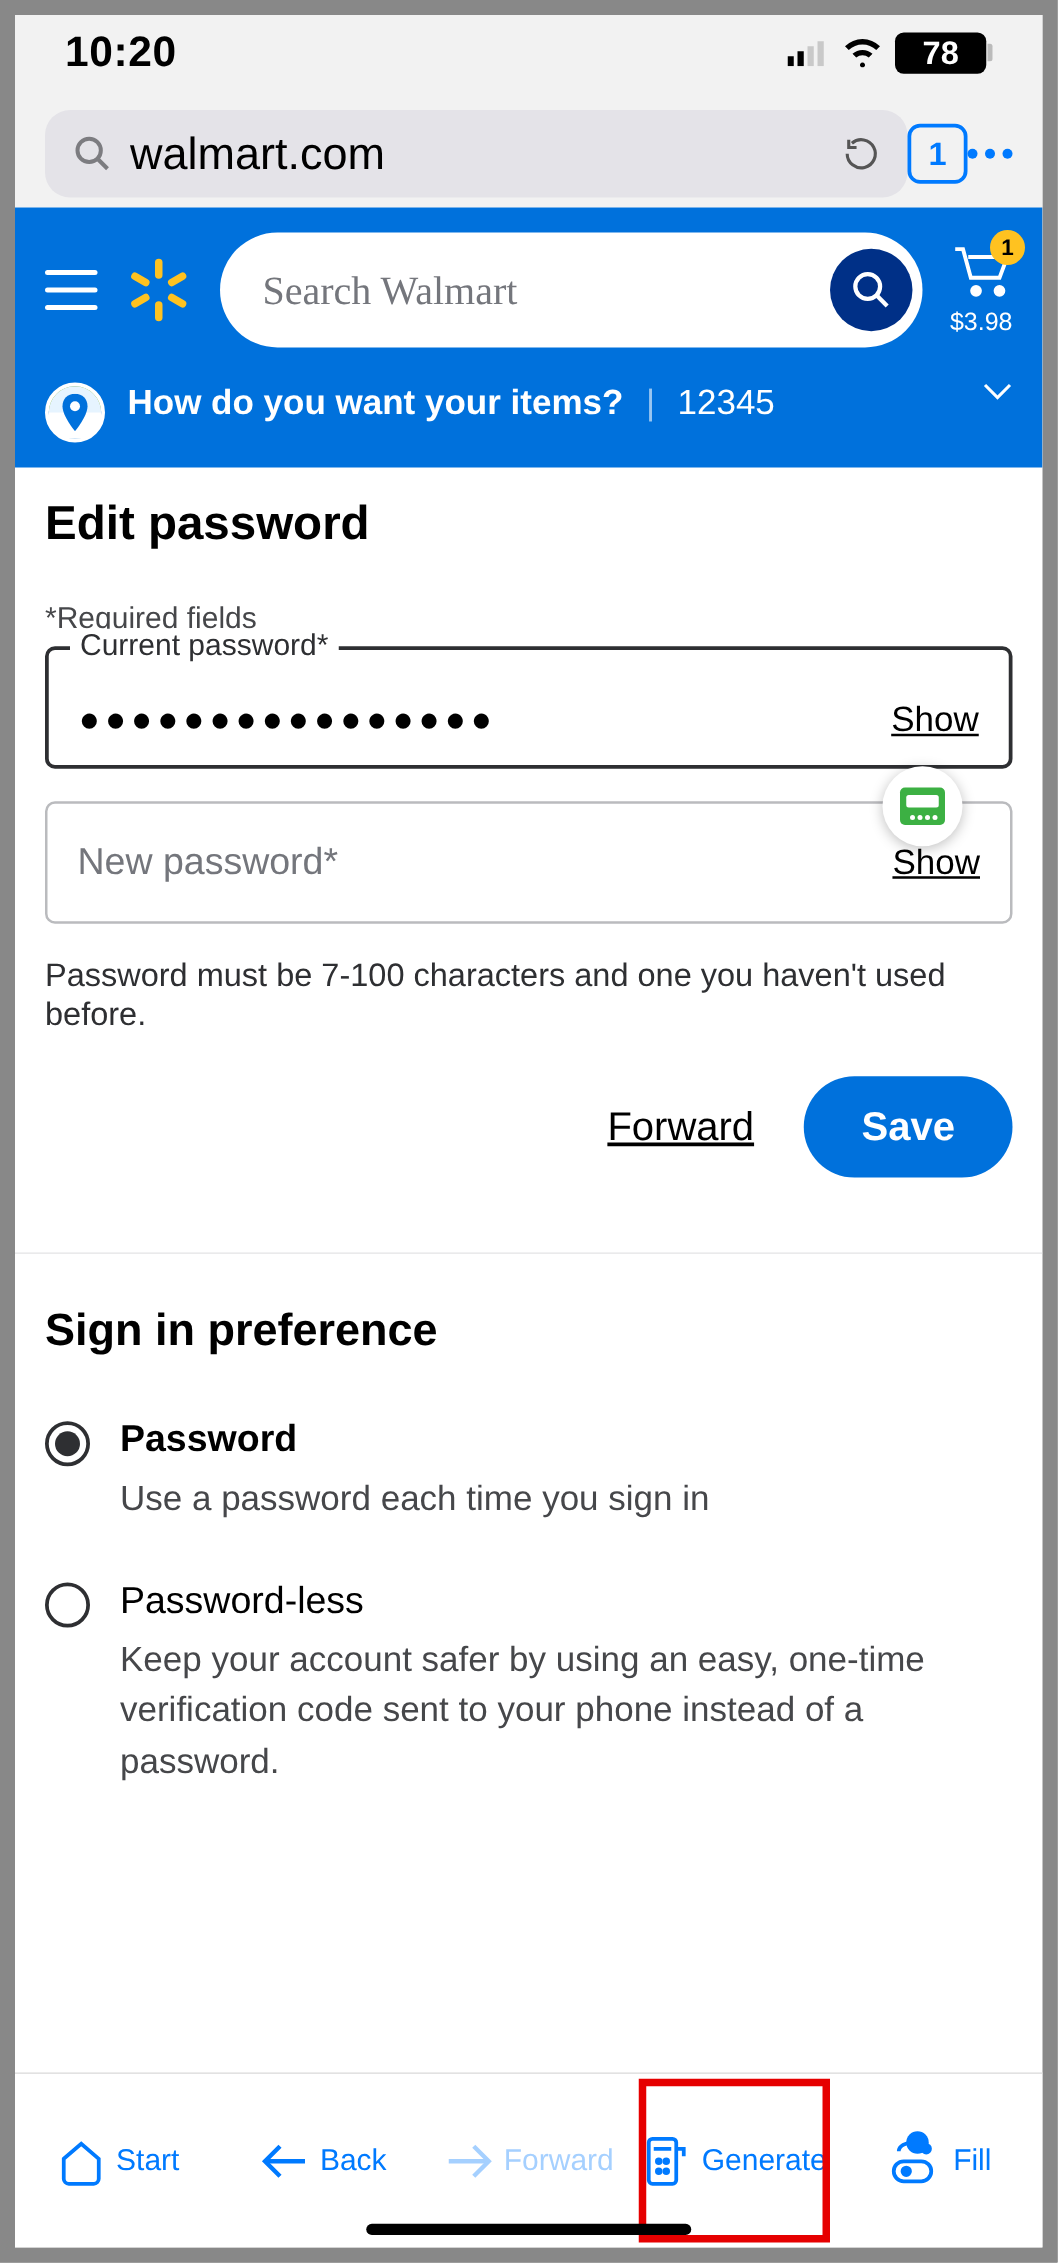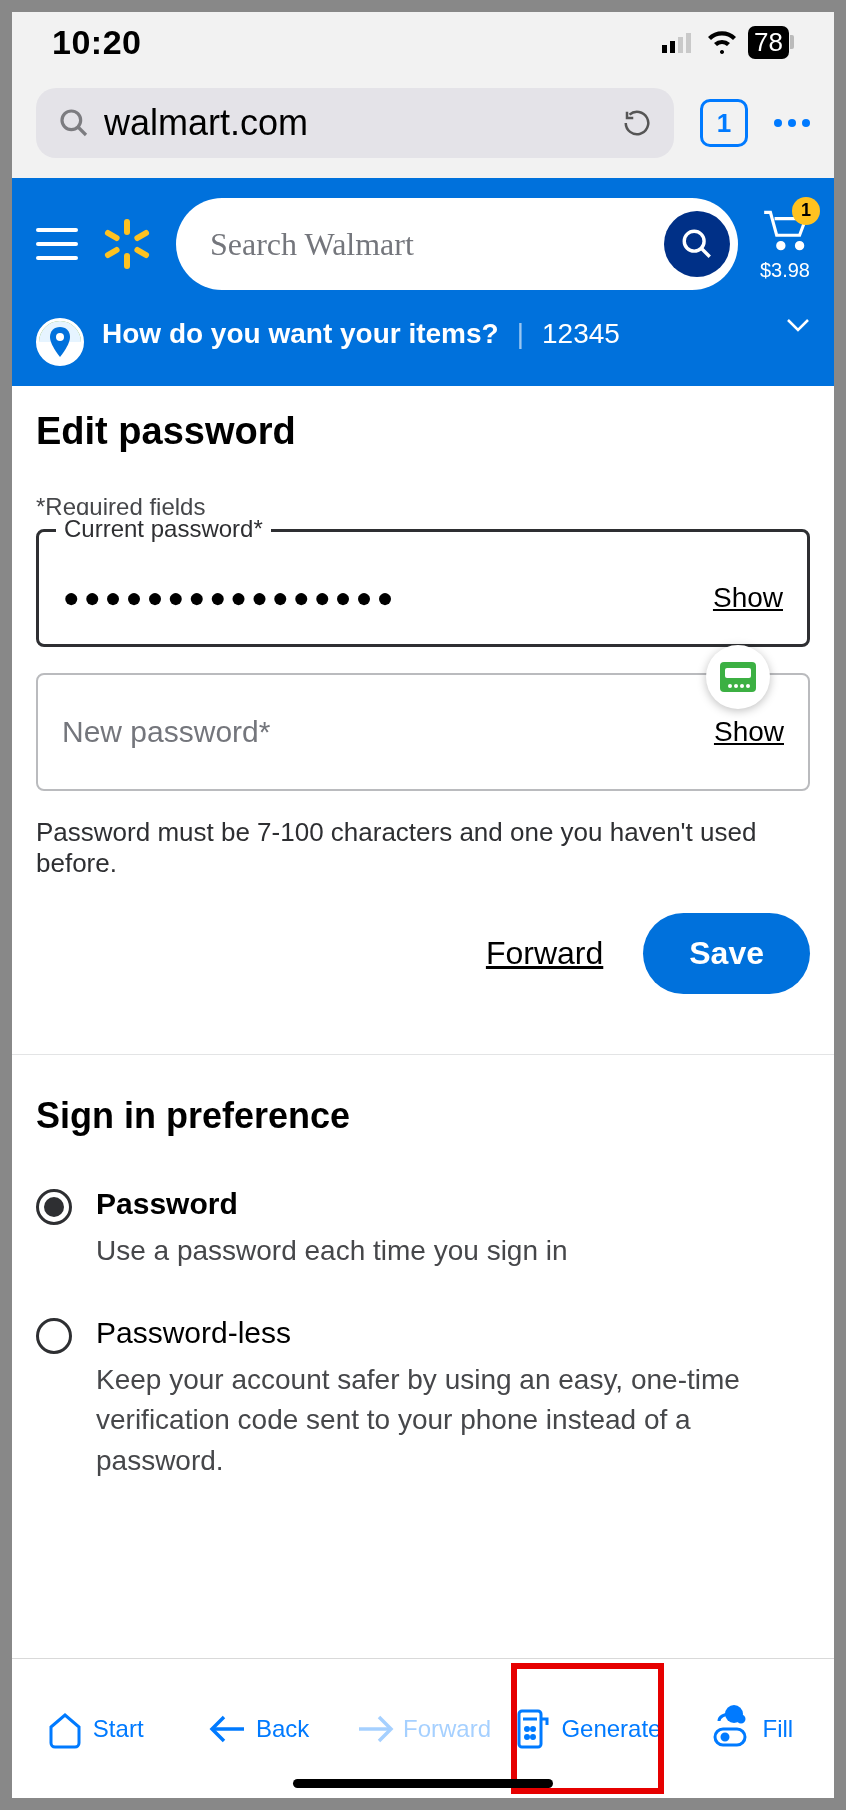--- a/index.html
+++ b/index.html
@@ -5,25 +5,25 @@
   * { box-sizing: border-box; margin: 0; padding: 0; }
   html, body { width: 846px; height: 1810px; font-family: -apple-system, Helvetica, Arial, sans-serif; background: #888; }
   .phone-frame { position: relative; width: 846px; height: 1810px; background: #888; padding: 12px; }
   .screen { width: 100%; height: 100%; background: #fff; overflow: hidden; display: flex; flex-direction: column; }
 
   
   .status-bar { height: 60px; background: #f2f2f2; display: flex; align-items: center; justify-content: space-between; padding: 0 40px; }
   .status-time { font-size: 34px; font-weight: 700; letter-spacing: 0.5px; }
   .status-right { display: flex; align-items: center; gap: 10px; }
   .battery-box { display: flex; align-items: center; }
-  .battery-pill { background: #000; color: #fff; border-radius: 7px; padding: 1px 6px; font-size: 26px; font-weight: 400; }
+  .battery-pill { background: #000; color: #fff; border-radius: 7px; padding: 1px 22px; font-size: 26px; font-weight: 700; }
   .battery-tip { width: 4px; height: 14px; background: #bbb; border-radius: 0 2px 2px 0; margin-left: 1px;}
 
   
-  .safari-bar { background: #f2f2f2; padding: 16px 24px 20px 24px; display: flex; align-items: center; gap: 26px; }
+  .safari-bar { background: #f2f2f2; padding: 16px 24px 8px 24px; display: flex; align-items: center; }
   .url-pill { flex: 1; background: #e4e3e8; border-radius: 20px; height: 70px; display: flex; align-items: center; padding: 0 22px; gap: 14px; }
   .url-text { flex: 1; font-size: 36px; color: #000; }
   .tabs-badge { width: 48px; height: 48px; border: 3px solid #007aff; border-radius: 10px; display: flex; align-items: center; justify-content: center; color: #007aff; font-size: 26px; font-weight: 600; }
   .dots { display: flex; gap: 6px; }
   .dots span { width: 8px; height: 8px; background: #007aff; border-radius: 50%; }
 
   
   .wm-header { background: #0071dc; padding: 20px 24px 18px 24px; display: flex; align-items: center; gap: 22px; }
   .hamburger { width: 42px; height: 32px; display: flex; flex-direction: column; justify-content: space-between; }
   .hamburger div { height: 4px; background: #fff; border-radius: 2px; }
@@ -45,21 +45,21 @@
   .fulfill-sep { opacity: .6; }
   .fulfill-zip { }
   .chev-down { margin-left: auto; }
 
   
   .content { padding: 24px 24px 0 24px; flex: 1; overflow: hidden; }
   .h1 { font-size: 38px; font-weight: 700; margin-bottom: 40px; }
   .req { color: #46474a; font-size: 24px; margin-bottom: 8px; }
 
   .field-wrap { position: relative; margin-bottom: 26px; }
-  .field { border: 2px solid #2e2f32; border-radius: 8px; height: 118px; padding: 20px 24px 0 24px; display: flex; align-items: center; font-size: 30px; }
+  .field { border: 2px solid #2e2f32; border-radius: 8px; height: 98px; padding: 20px 24px 0 24px; display: flex; align-items: center; font-size: 30px; }
   .field.focus { border-width: 3px; }
   .field.blur { border-color: #babbbe; }
   .field .legend { position: absolute; top: -14px; left: 20px; background: #fff; padding: 0 8px; font-size: 24px; color: #2e2f32; }
   .field .ph-label { color: #74767c; font-size: 30px; }
   .dots-pw { letter-spacing: 4px; font-size: 28px; }
   .show-link { margin-left: auto; text-decoration: underline; font-size: 28px; cursor: pointer; }
   .pw-hint { font-size: 26px; color: #2e2f32; margin-top: 4px; margin-bottom: 34px; }
 
   .roboform-bubble { position: absolute; top: -28px; right: 40px; width: 64px; height: 64px; background: #fff; border-radius: 50%; box-shadow: 0 2px 10px rgba(0,0,0,0.25); display: flex; align-items: center; justify-content: center; }
   .roboform-icon { width: 36px; height: 30px; background: #3cb043; border-radius: 4px; position: relative; }

